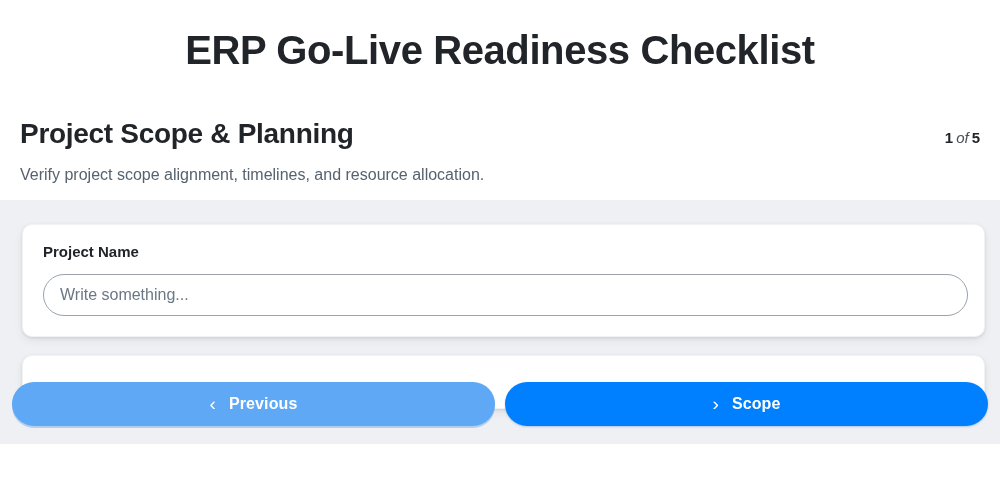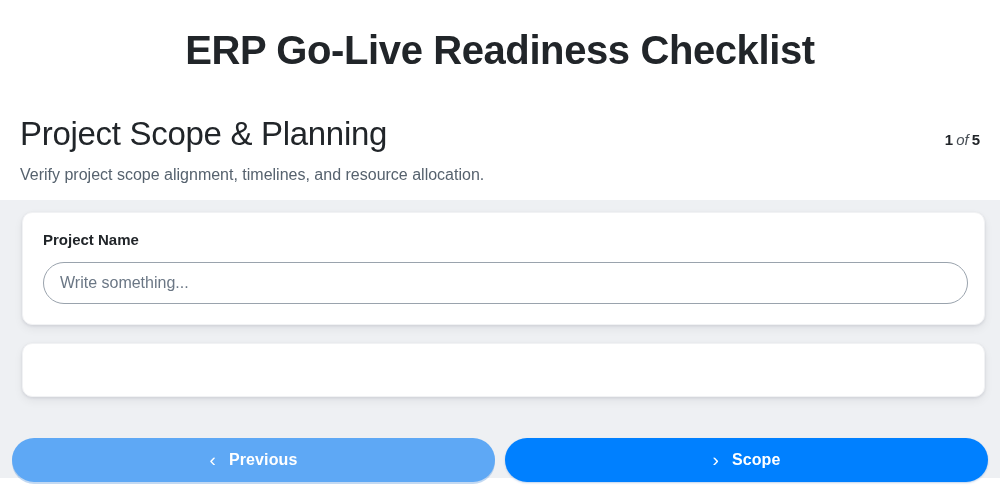--- a/index.html
+++ b/index.html
@@ -12,21 +12,21 @@
 
   body {
     font-family: "Liberation Sans", sans-serif;
     background: #ffffff;
     color: #212529;
     position: relative;
   }
 
   .page {
     width: 1000px;
-    height: 500px;
+    height: 444px;
     position: relative;
     background: #ffffff;
     overflow: hidden;
   }
 
   
   .app-title {
     text-align: center;
     font-size: 40px;
     font-weight: bold;
@@ -39,22 +39,22 @@
   
   .section-head {
     margin-top: 40px;
     padding: 0 20px 0 20px;
     display: flex;
     align-items: baseline;
     justify-content: space-between;
   }
 
   .section-title {
-    font-size: 33px;
-    font-weight: normal;
+    font-size: 28px;
+    font-weight: bold;
     color: #212529;
     letter-spacing: -0.3px;
     line-height: 40px;
   }
 
   .step-counter {
     font-size: 15px;
     color: #6c757d;
     white-space: nowrap;
     padding-bottom: 2px;
@@ -74,21 +74,21 @@
     padding: 10px 29px 0 20px;
     font-size: 16px;
     color: #56626e;
     line-height: 22px;
   }
 
   
   .fields-area {
     margin-top: 14px;
     background: #eef0f3;
-    padding: 12px 0 0 0;
+    padding: 24px 0 0 0;
     height: 278px;
     position: relative;
   }
 
   .card {
     background: #ffffff;
     border-radius: 10px;
     margin: 0 15px 18px 22px;
     padding: 18px 20px 20px 20px;
     box-shadow: 0 1px 3px rgba(16,24,40,0.10), 0 4px 10px rgba(16,24,40,0.06);

